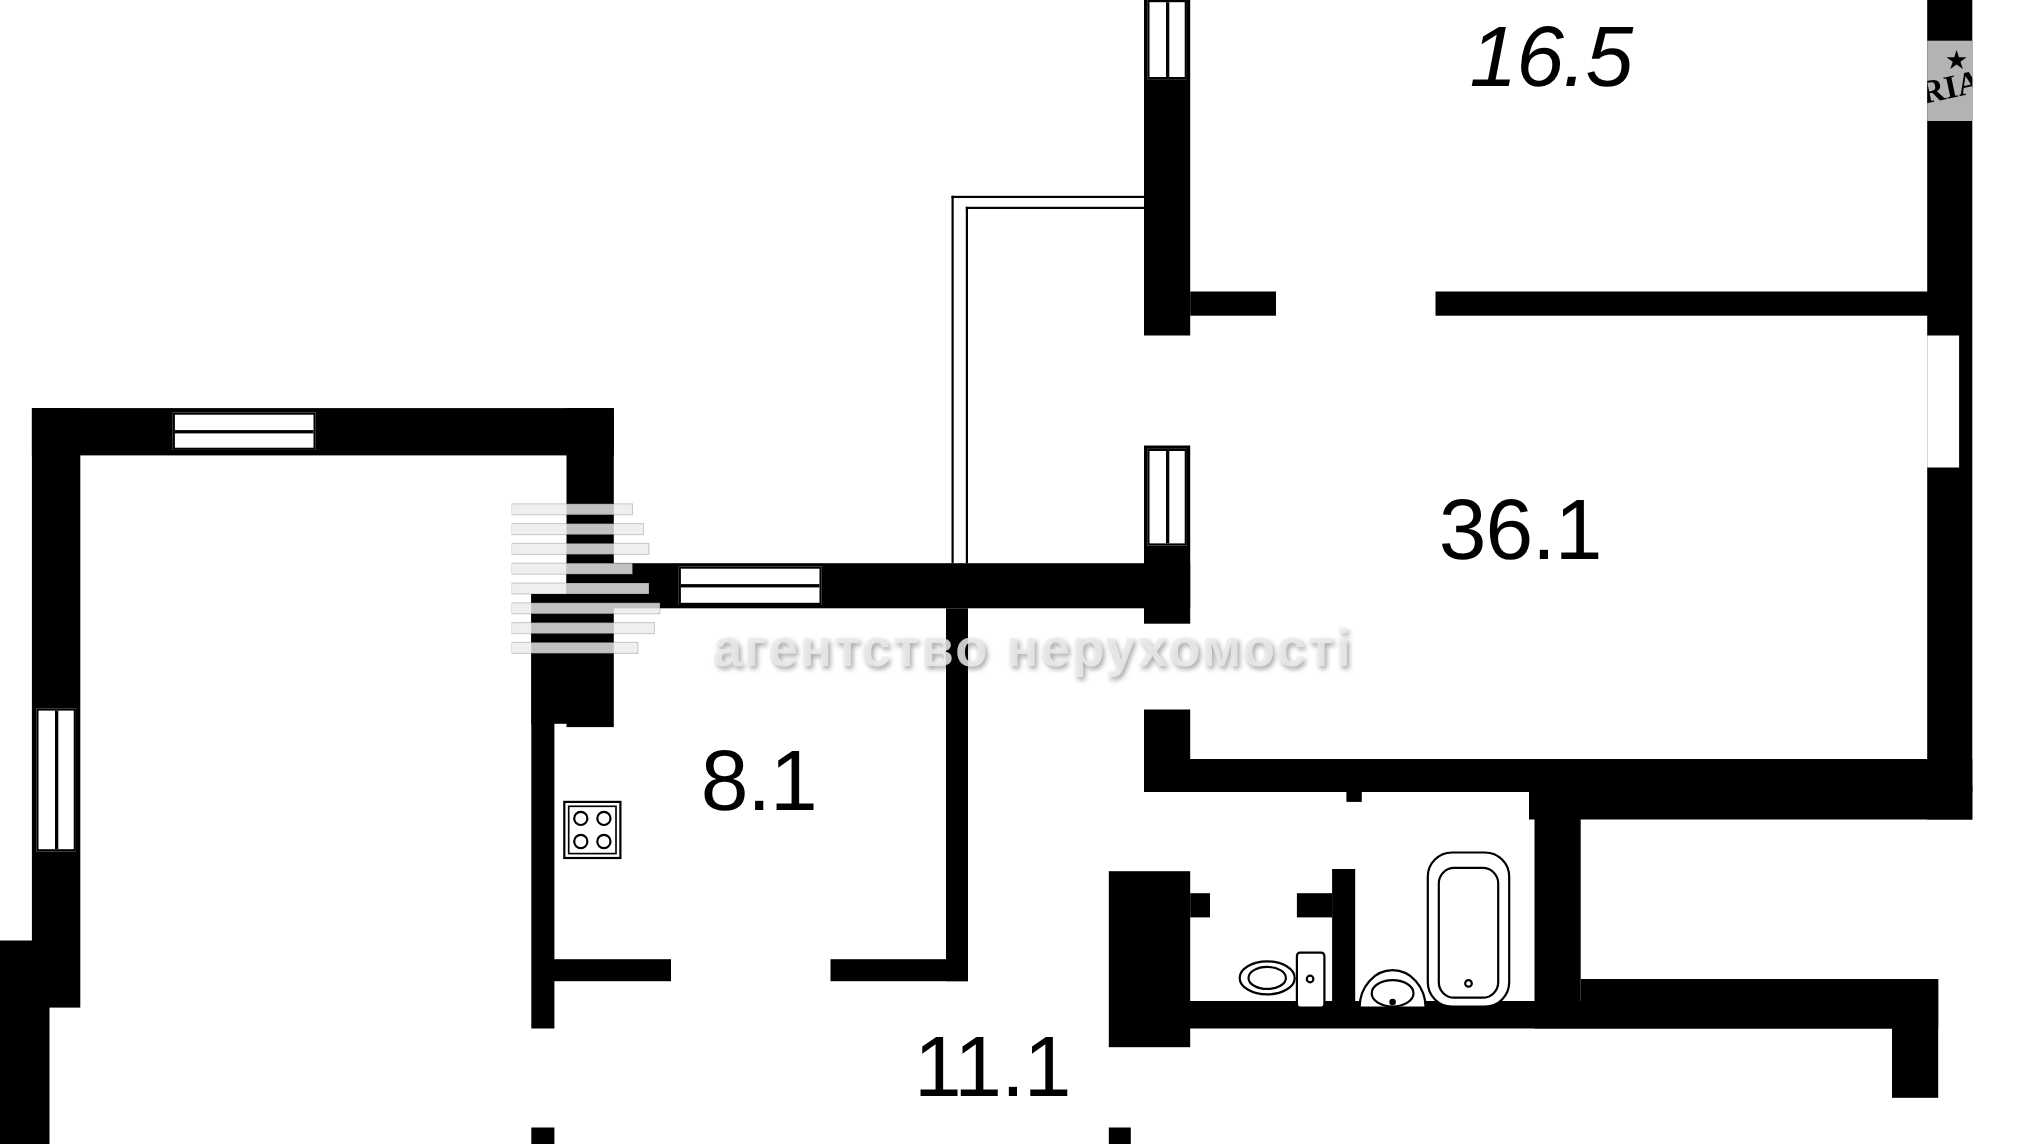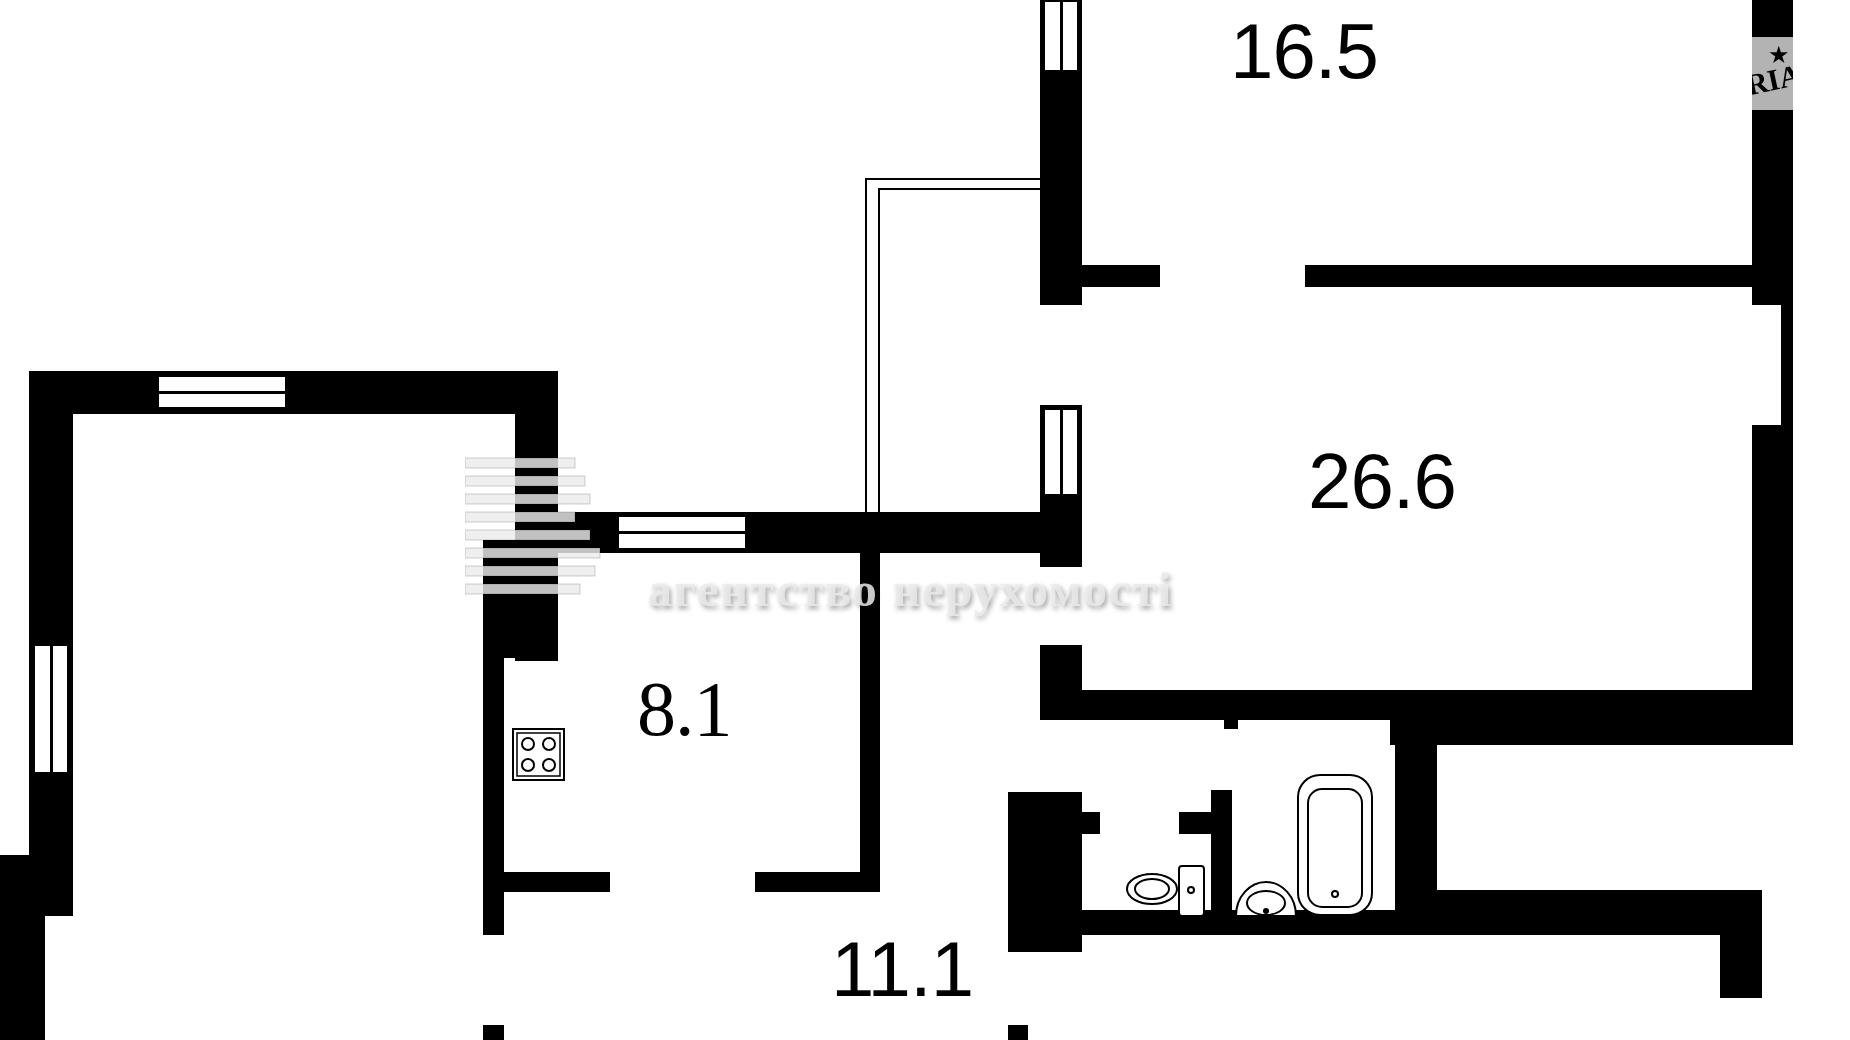--- a/index.html
+++ b/index.html
@@ -4,21 +4,21 @@
 <style>
   html, body { margin:0; padding:0; }
   body { width:1850px; height:1040px; position:relative; overflow:hidden; background:#ffffff; font-family:"Liberation Sans", sans-serif; }
   .w { position:absolute; background:#000; }
   .win { position:absolute; background:#fff; border:2px solid #000; box-sizing:border-box; }
   .win.h::after { content:""; position:absolute; left:0; right:0; top:50%; height:3px; margin-top:-1.5px; background:#000; }
   .win.v::after { content:""; position:absolute; top:0; bottom:0; left:50%; width:3px; margin-left:-1.5px; background:#000; }
   .lbl { position:absolute; color:#000; font-size:78px; line-height:1; letter-spacing:-1px; white-space:nowrap; }
   .wm { position:absolute; color:rgba(255,255,255,0.78); text-shadow:0 0 6px rgba(0,0,0,0.35); pointer-events:none; font-weight:bold; white-space:nowrap; }
   .wm-big { font-size:120px; letter-spacing:8px; left:640px; top:440px; color:rgba(235,235,235,0.82); text-shadow:2px 3px 6px rgba(0,0,0,0.35); }
-  .wm-small { font-size:48px; letter-spacing:2px; left:648px; top:562px; color:rgba(235,235,235,0.85); text-shadow:2px 3px 5px rgba(0,0,0,0.35);font-family:Liberation Serif, serif; }
+  .wm-small { font-size:48px; letter-spacing:2px; left:648px; top:562px; color:rgba(235,235,235,0.85); text-shadow:2px 3px 5px rgba(0,0,0,0.35); }
   .wm-logo { position:absolute; left:465px; top:448px; width:140px; height:160px; pointer-events:none; }
   .badge { position:absolute; left:1752px; top:37px; width:41px; height:73px; background:#b3b3b3; overflow:hidden; }
   .badge span { position:absolute; left:-6px; top:26px; font-family:"Liberation Serif", serif; font-weight:bold; font-size:30px; transform:rotate(-12deg); color:#000; }
   .badge i { position:absolute; left:16px; top:4px; font-style:normal; font-size:24px; color:#000; }
 </style>
 </head>
 <body>
 
 <div style="position:absolute;left:0;top:0;width:1850px;height:1040px;">
 
@@ -97,24 +97,24 @@
     </svg>
   </div>
   <div style="position:absolute;left:1296px;top:773px;width:78px;height:145px;">
     <svg width="78" height="145" viewBox="0 0 78 145">
       <rect x="2" y="2" width="74" height="140" rx="22" fill="#fff" stroke="#000" stroke-width="2"></rect>
       <rect x="12" y="16" width="54" height="118" rx="14" fill="none" stroke="#000" stroke-width="2"></rect>
       <circle cx="39" cy="121" r="3" fill="none" stroke="#000" stroke-width="2"></circle>
     </svg>
   </div>
 
-  <div class="lbl" style="left:637px;top:670px;font-family:Liberation Serif, serif;">8.1</div>
+  <div class="lbl" style="left:637px;top:670px;">8.1</div>
   <div class="lbl" style="left:783px;top:930px;margin-left:48px;">11.1</div>
-  <div class="lbl" style="left:1230px;top:12px;">16.5</div>
-  <div class="lbl" style="left:1308px;top:442px;">26.6</div>
+  <div class="lbl" style="left:1336px;top:12px;font-style:italic;">16.5</div>
+  <div class="lbl" style="left:1308px;top:442px;">36.1</div>
   <div class="lbl" style="left:1720px;top:1030px;">1</div>
 
   <svg class="wm-logo" viewBox="0 0 140 160">
     <g fill="rgba(235,235,235,0.82)" stroke="rgba(0,0,0,0.18)" stroke-width="1">
       <rect x="0" y="10" width="110" height="10"></rect>
       <rect x="0" y="28" width="120" height="10"></rect>
       <rect x="0" y="46" width="125" height="10"></rect>
       <rect x="0" y="64" width="110" height="10"></rect>
       <rect x="0" y="82" width="125" height="10"></rect>
       <rect x="0" y="100" width="135" height="10"></rect>

